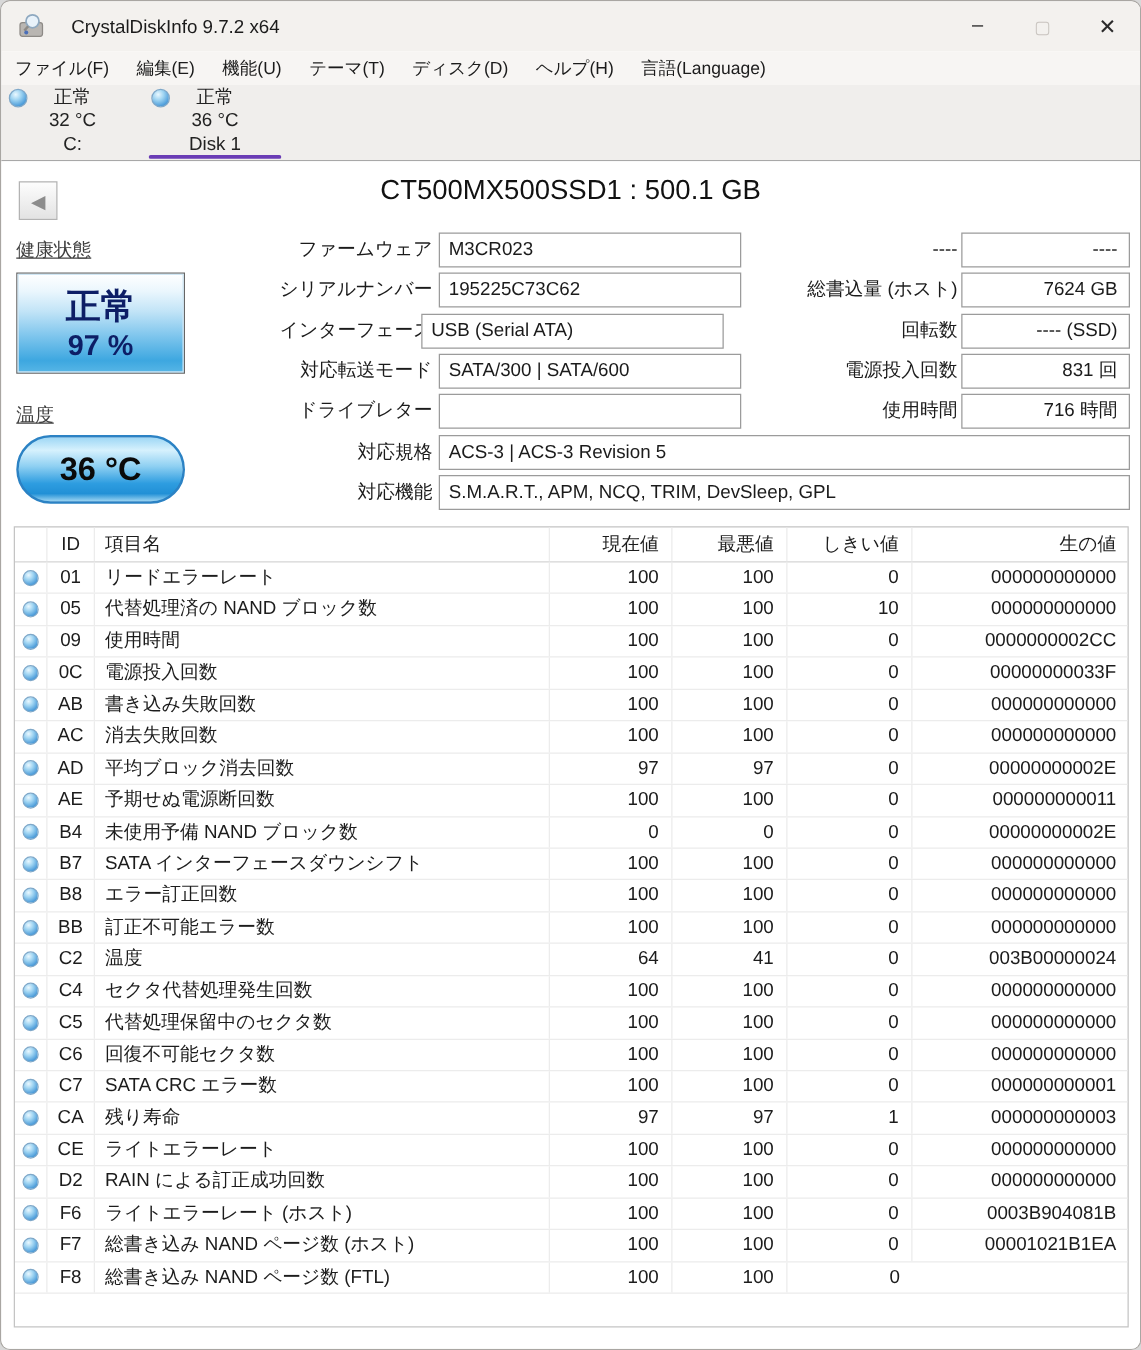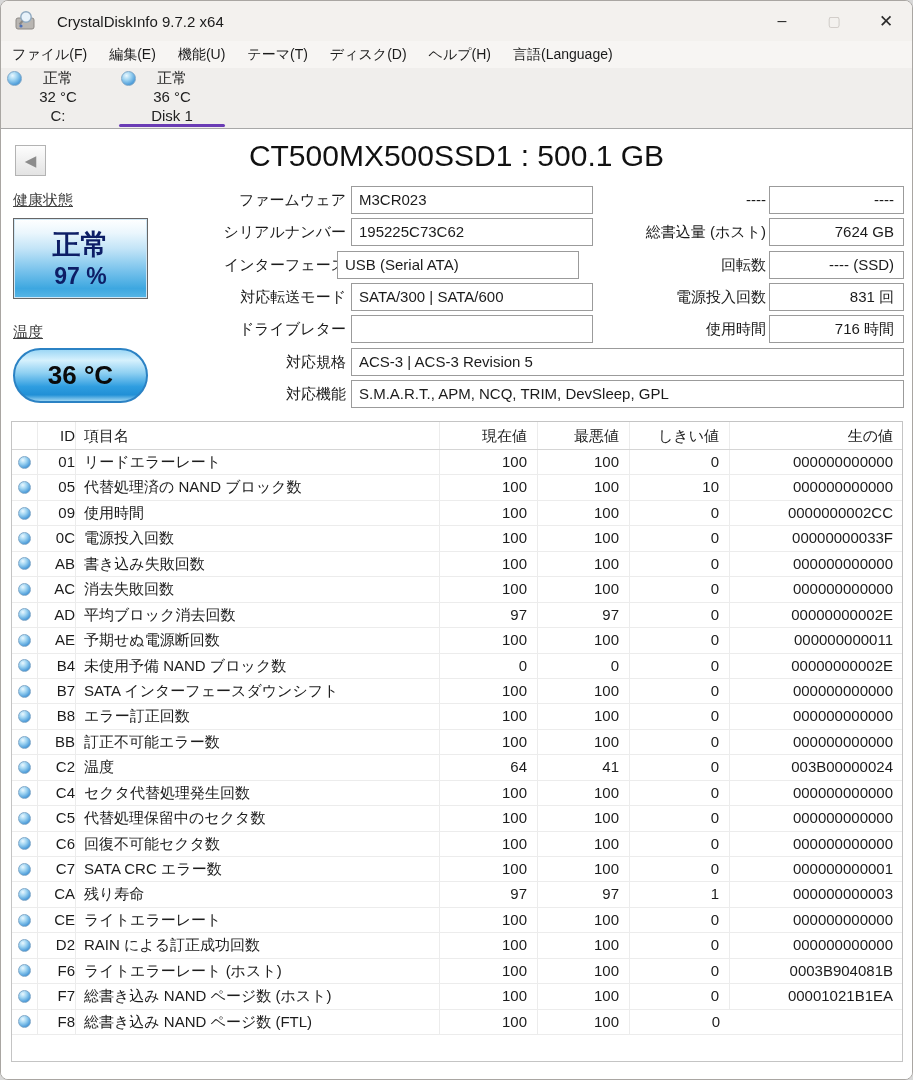--- a/index.html
+++ b/index.html
@@ -28,21 +28,21 @@
   .disk-tab.selected::after{content:"";position:absolute;left:4px;right:4px;bottom:1px;height:3px;
             background:#6a3cb5;border-radius:2px;}
   .orb{width:15px;height:15px;border-radius:50%;display:inline-block;
        background:radial-gradient(circle at 35% 28%, #eaf8ff 0%, #9fd4f2 35%, #4b9bd9 75%, #2f74ba 100%);
        border:1px solid #7fa8c9;box-sizing:border-box;}
   
   .main{position:absolute;left:0;top:128px;width:100%;height:952px;background:#ffffff;}
   .back-btn{position:absolute;left:14px;top:16px;width:29px;height:29px;
             background:linear-gradient(180deg,#fdfdfd,#e3e3e3);border:1px solid #b3b3b3;
             display:flex;align-items:center;justify-content:center;color:#8c8c8c;font-size:15px;}
-  .drive-title{position:absolute;left:0;top:10px;width:100%;text-align:center;font-size:30px;color:#111;}
+  .drive-title{position:absolute;left:0;top:10px;width:100%;text-align:center;font-size:22px;color:#111;}
   .side-label{position:absolute;left:12px;width:135px;text-align:left;font-size:15px;color:#404040;text-decoration:underline;}
   .health-label{top:62px;}
   .health-box{position:absolute;left:12px;top:89px;width:135px;height:81px;box-sizing:border-box;
       border:1px solid #666;outline:1px solid #cfe6f4;outline-offset:-2px;
       background:linear-gradient(180deg,#ffffff 0%,#eaf6fd 18%,#c2e4f7 38%,#79c3ec 65%,#3da7e0 88%,#57b6e6 100%);
       display:flex;flex-direction:column;align-items:center;justify-content:center;}
   .health-status{font-size:28px;font-weight:bold;color:#0d1e66;line-height:34px;}
   .health-percent{font-size:23px;font-weight:bold;color:#0d1e66;line-height:28px;}
   .temp-label{top:194px;}
   .temp-pill{position:absolute;left:12px;top:219px;width:135px;height:55px;border-radius:28px;
@@ -60,21 +60,21 @@
         border:1px solid #c4c4c4;background:#fff;font-size:15px;color:#1c1c1c;}
   .t-row{display:grid;grid-template-columns:26px 38px 364px 98px 92px 100px 1fr;
          border-bottom:1px solid #ececec;}
   .t-row.header{border-bottom:1px solid #d5d5d5;}
   .t-cell{height:24.45px;line-height:24.45px;border-right:1px solid #ececec;overflow:hidden;
           white-space:nowrap;box-sizing:border-box;}
   .t-row.header .t-cell{height:27px;line-height:27px;}
   .t-cell:last-child{border-right:none;}
   .t-cell.dot{display:flex;align-items:center;justify-content:center;}
   .t-cell.dot .orb{width:13px;height:13px;}
-  .t-cell.id{text-align:right;}
+  .t-cell.id{text-align:center;}
   .t-cell.name{padding-left:8px;}
   .t-cell.num{text-align:right;padding-right:10px;}
   .t-cell.raw{text-align:right;padding-right:9px;}
 </style>
 </head>
 <body>
 
 <div class="window">
 
   <div class="titlebar">

